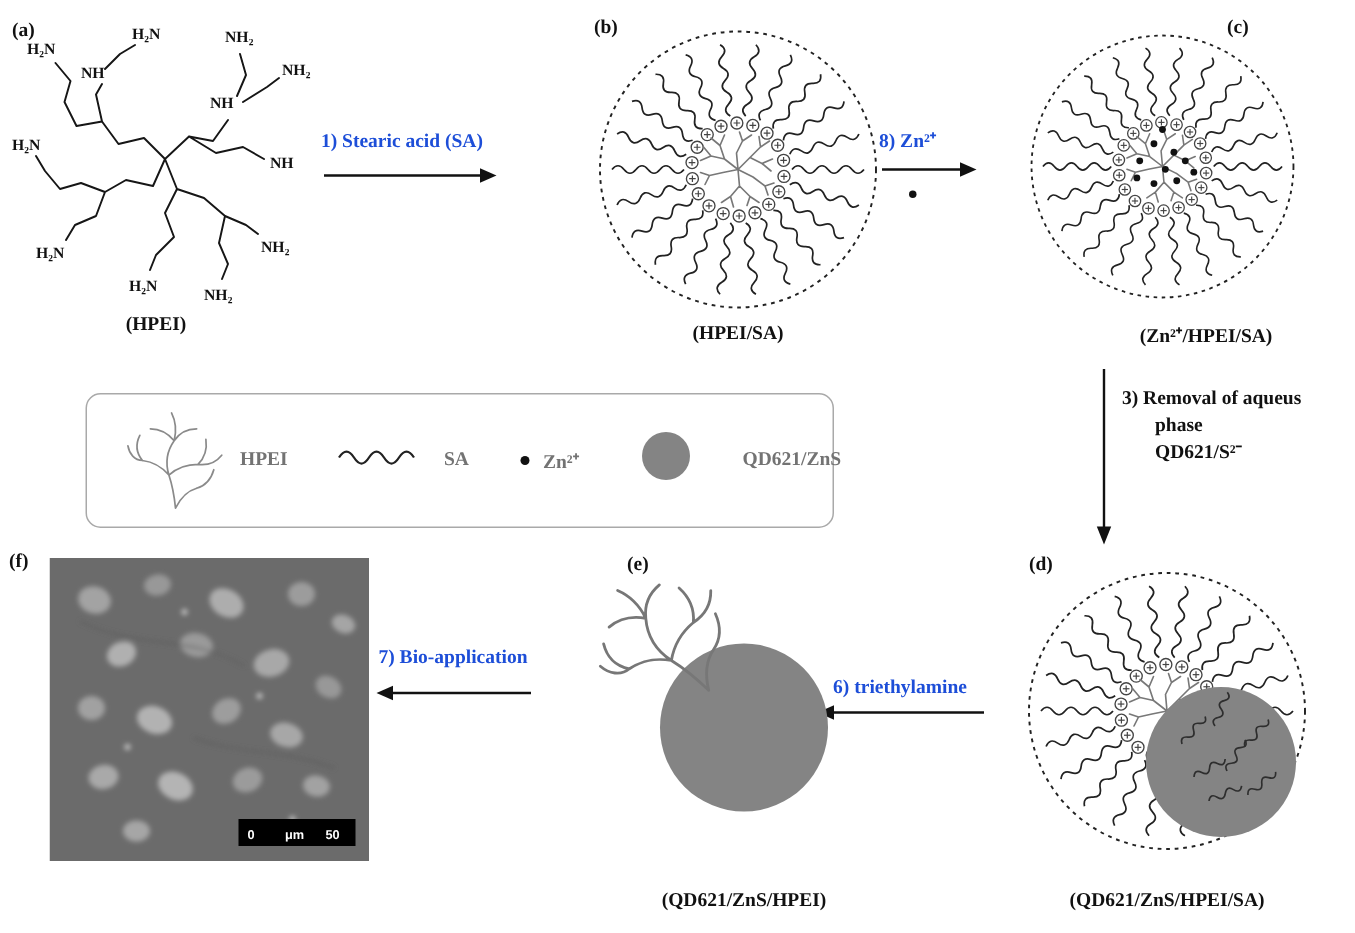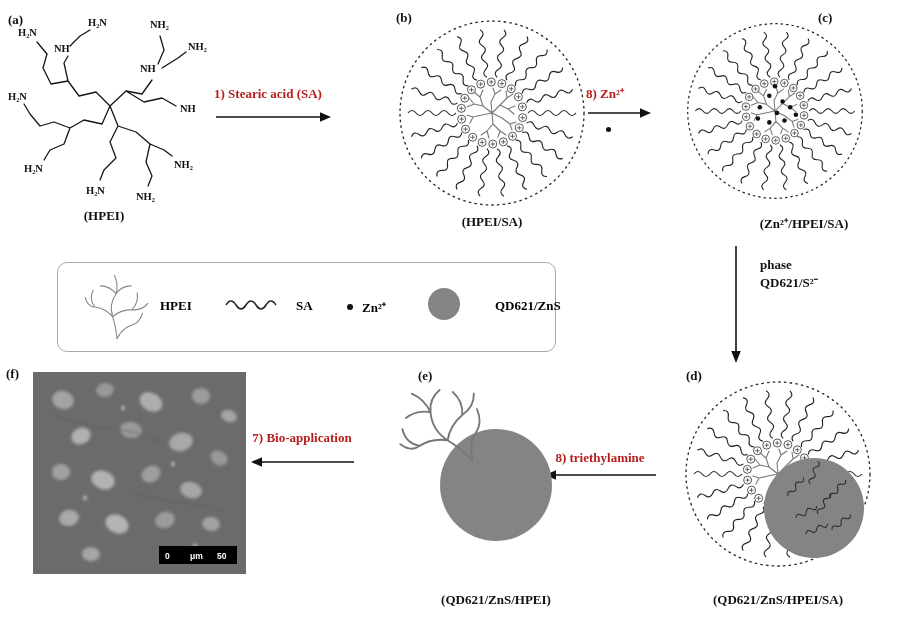--- a/index.html
+++ b/index.html
@@ -2,24 +2,24 @@
 <html><head>
 <meta charset="utf-8">
 <style>
   html,body{margin:0;padding:0;background:#fff}
   #fig{position:relative;width:903px;height:622px;background:#fff;overflow:hidden;
        font-family:"Liberation Serif",serif;color:#111}
   .abs{position:absolute}
   .tag{position:absolute;font:700 13px "Liberation Serif",serif;color:#111;white-space:nowrap}
   .cap{position:absolute;font:700 13px "Liberation Serif",serif;color:#111;
        transform:translateX(-50%);white-space:nowrap}
-  .step{position:absolute;font:700 13px "Liberation Serif",serif;color:#b91c1c;white-space:nowrap}
+  .step{position:absolute;font:700 13px "Liberation Serif",serif;color:#1d4ed8;white-space:nowrap}
   .step-block{position:absolute;font:700 13px "Liberation Serif",serif;color:#111;line-height:1.4}
-  .step-block .indent{margin-left:12px}
-  .leg-label{position:absolute;font:700 13px "Liberation Serif",serif;color:#000000;white-space:nowrap}
+  .step-block .indent{margin-left:22px}
+  .leg-label{position:absolute;font:700 13px "Liberation Serif",serif;color:#737373;white-space:nowrap}
   
   .dend{fill:none;stroke:#161616;stroke-width:1.3;stroke-linejoin:round;stroke-linecap:round}
   .dend-label{font:600 10.5px "Liberation Serif",serif;fill:#111}
   .mic-outline{fill:none;stroke:#222;stroke-width:1.3;stroke-dasharray:2.5 3.2}
   .sa-chain{fill:none;stroke:#222;stroke-width:1.15}
   .charge{fill:#fff;stroke:#444;stroke-width:0.9}
   .charge-ln{stroke:#444;stroke-width:0.8}
   .hpei-core{fill:none;stroke:#787878;stroke-width:1.1;stroke-linecap:round}
   .hpei-tree{fill:none;stroke:#8a8a8a;stroke-width:1.3;stroke-linecap:round}
   .hpei-tree.dark{stroke:#777;stroke-width:1.5}
@@ -265,20 +265,21 @@
         <circle cx="0" cy="-26" r="2.4" class="zn"></circle>
       </g>
   </svg>
   <div class="cap" style="left:804px;top:214px">(Zn²⁺/HPEI/SA)</div>
 
   <svg class="abs arrow" style="left:729px;top:246px" width="14" height="118" viewBox="0 0 14 118">
     <line x1="7" y1="0" x2="7" y2="106"></line>
       <polygon points="2.2,105 7,117 11.8,105"></polygon>
   </svg>
   <div class="step-block" style="left:748px;top:256px">
+    <div>3) Removal of  aqueus</div>
     <div class="indent">phase</div>
     <div class="indent">QD621/S²⁻</div>
   </div>
 
   <div class="legend-box"></div>
   <svg class="abs" style="left:80px;top:268px" width="74" height="78" viewBox="-42 -60 84 84">
     <path class="hpei-tree" d="M0,18 C-1,8 -2,2 -5,-7 M-5,-7 C-11,-14 -17,-17 -25,-18 M-25,-18 C-31,-18 -35,-23 -36,-29 M-25,-18 C-30,-24 -30,-31 -27,-37 M-5,-7 C-8,-17 -6,-26 -1,-33 M-1,-33 C-6,-39 -12,-42 -19,-42 M-1,-33 C1,-41 0,-48 -3,-54 M-1,-33 C3,-39 9,-42 16,-42 M-5,-7 C2,-13 9,-15 17,-15 M17,-15 C22,-20 24,-27 23,-34 M17,-15 C25,-14 31,-17 35,-22 M0,18 C4,10 9,5 16,3 M16,3 C23,1 27,-4 29,-11"></path>
   </svg>
   <div class="leg-label" style="left:160px;top:298px">HPEI</div>
   <svg class="abs" style="left:224px;top:296px" width="62" height="16" viewBox="0 0 62 16">
@@ -380,21 +381,21 @@
       <path class="sphere-wave" transform="translate(-4,-24) rotate(-70)" d="M0,0 q3,-4.5 6,0 t6,0 t6,0 t6,0"></path>
       <path class="sphere-wave" transform="translate(16,-10) rotate(-50)" d="M0,0 q3,-4.5 6,0 t6,0 t6,0 t6,0"></path>
       <path class="sphere-wave" transform="translate(-18,10) rotate(-30)" d="M0,0 q3,-4.5 6,0 t6,0 t6,0 t6,0"></path>
       <path class="sphere-wave" transform="translate(4,6) rotate(-60)" d="M0,0 q3,-4.5 6,0 t6,0 t6,0 t6,0"></path>
       <path class="sphere-wave" transform="translate(18,22) rotate(-40)" d="M0,0 q3,-4.5 6,0 t6,0 t6,0 t6,0"></path>
       <path class="sphere-wave" transform="translate(-8,26) rotate(-25)" d="M0,0 q3,-4.5 6,0 t6,0 t6,0 t6,0"></path>
     </g>
   </svg>
   <div class="cap" style="left:778px;top:592px">(QD621/ZnS/HPEI/SA)</div>
 
-  <div class="step" style="left:600px;top:450px;transform:translateX(-50%)">8)  triethylamine</div>
+  <div class="step" style="left:600px;top:450px;transform:translateX(-50%)">6)  triethylamine</div>
   <svg class="abs arrow" style="left:544px;top:468px" width="112" height="14" viewBox="0 0 112 14">
     <line x1="10" y1="7" x2="112" y2="7"></line>
       <polygon points="12,2.2 1,7 12,11.8"></polygon>
   </svg>
 
   <div class="tag" style="left:418px;top:368px">(e)</div>
   <svg class="abs" style="left:378px;top:375px" width="185" height="190" viewBox="0 0 185 190">
     <circle cx="118" cy="110" r="56" fill="#848484"></circle>
     <path class="hpei-tree dark" transform="translate(80,68) rotate(-40) scale(1.25)" d="M0,18 C-1,8 -2,2 -5,-7 M-5,-7 C-11,-14 -17,-17 -25,-18 M-25,-18 C-31,-18 -35,-23 -36,-29 M-25,-18 C-30,-24 -30,-31 -27,-37 M-5,-7 C-8,-17 -6,-26 -1,-33 M-1,-33 C-6,-39 -12,-42 -19,-42 M-1,-33 C1,-41 0,-48 -3,-54 M-1,-33 C3,-39 9,-42 16,-42 M-5,-7 C2,-13 9,-15 17,-15 M17,-15 C22,-20 24,-27 23,-34 M17,-15 C25,-14 31,-17 35,-22 M0,18 C4,10 9,5 16,3 M16,3 C23,1 27,-4 29,-11"></path>
   </svg>

